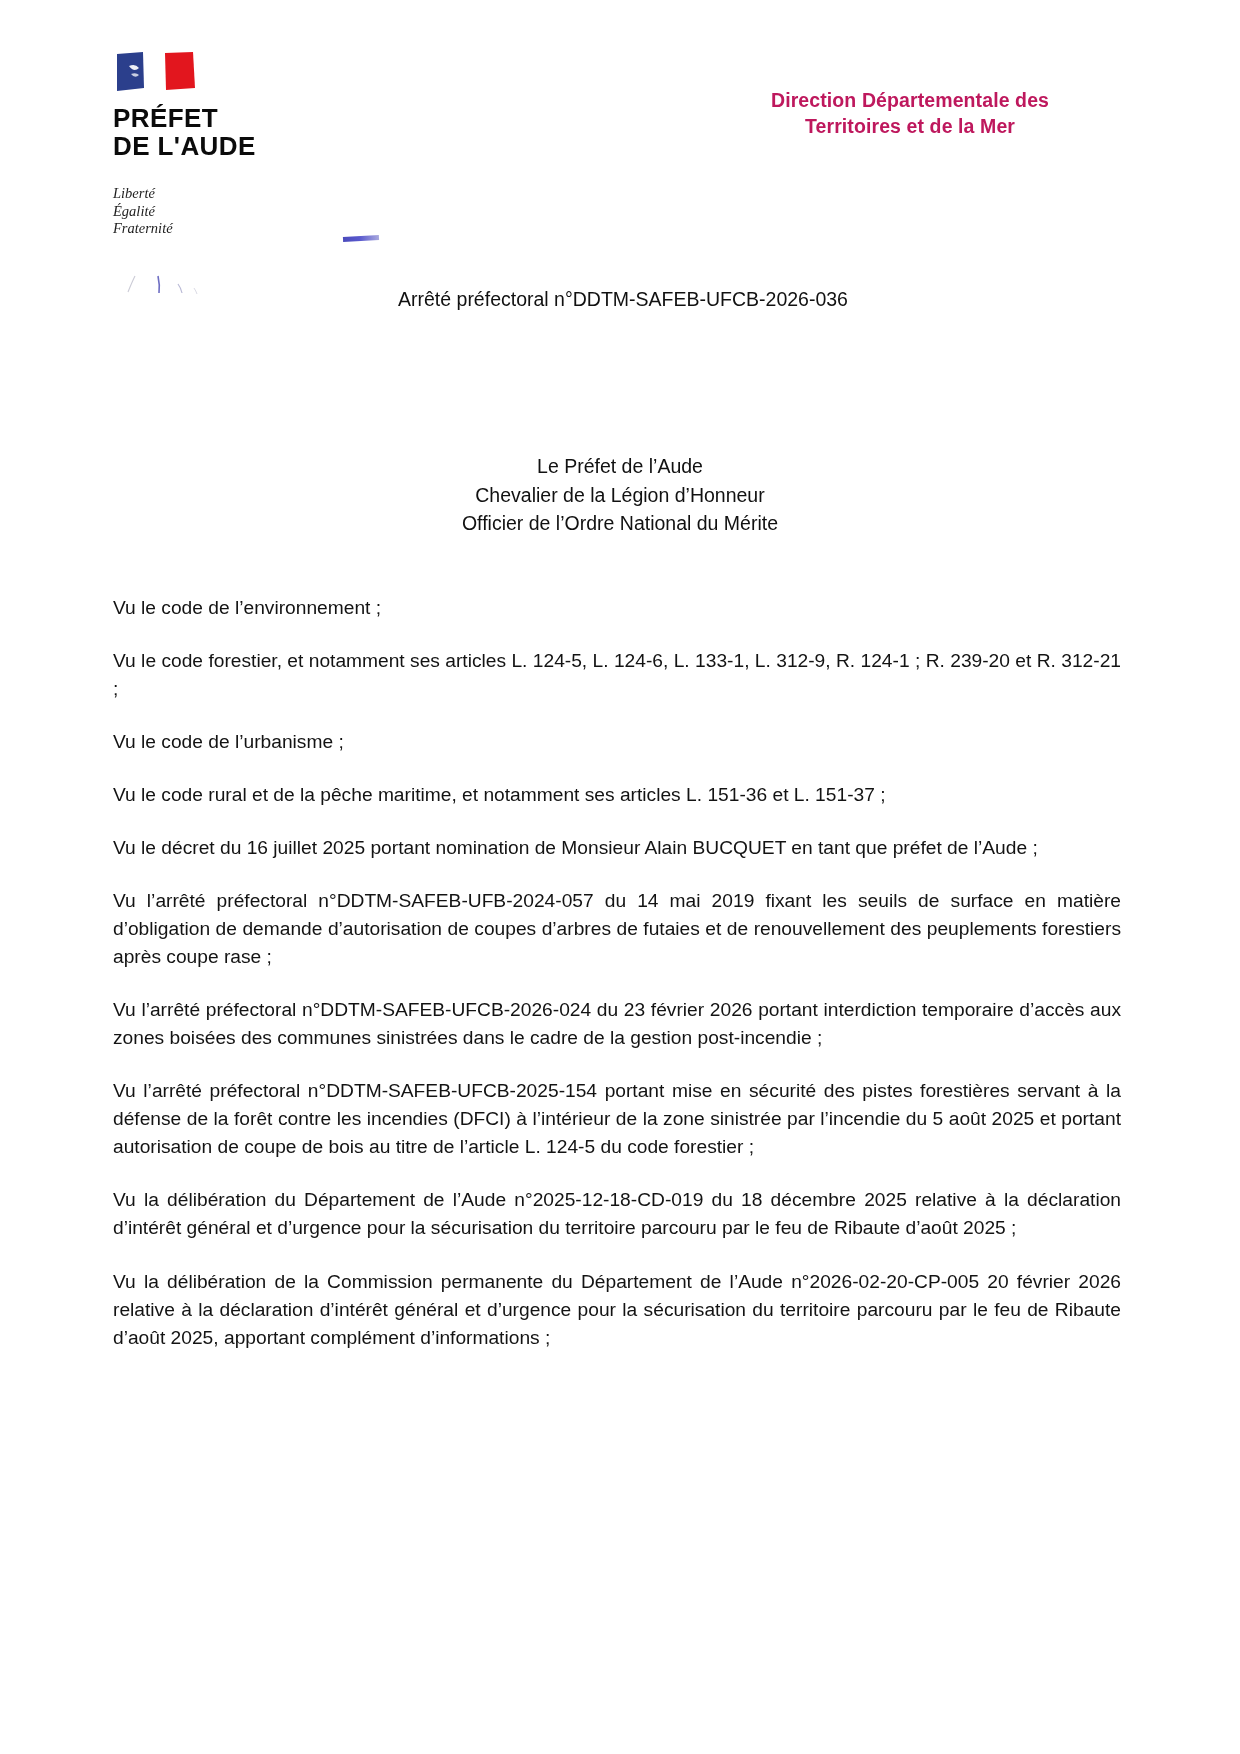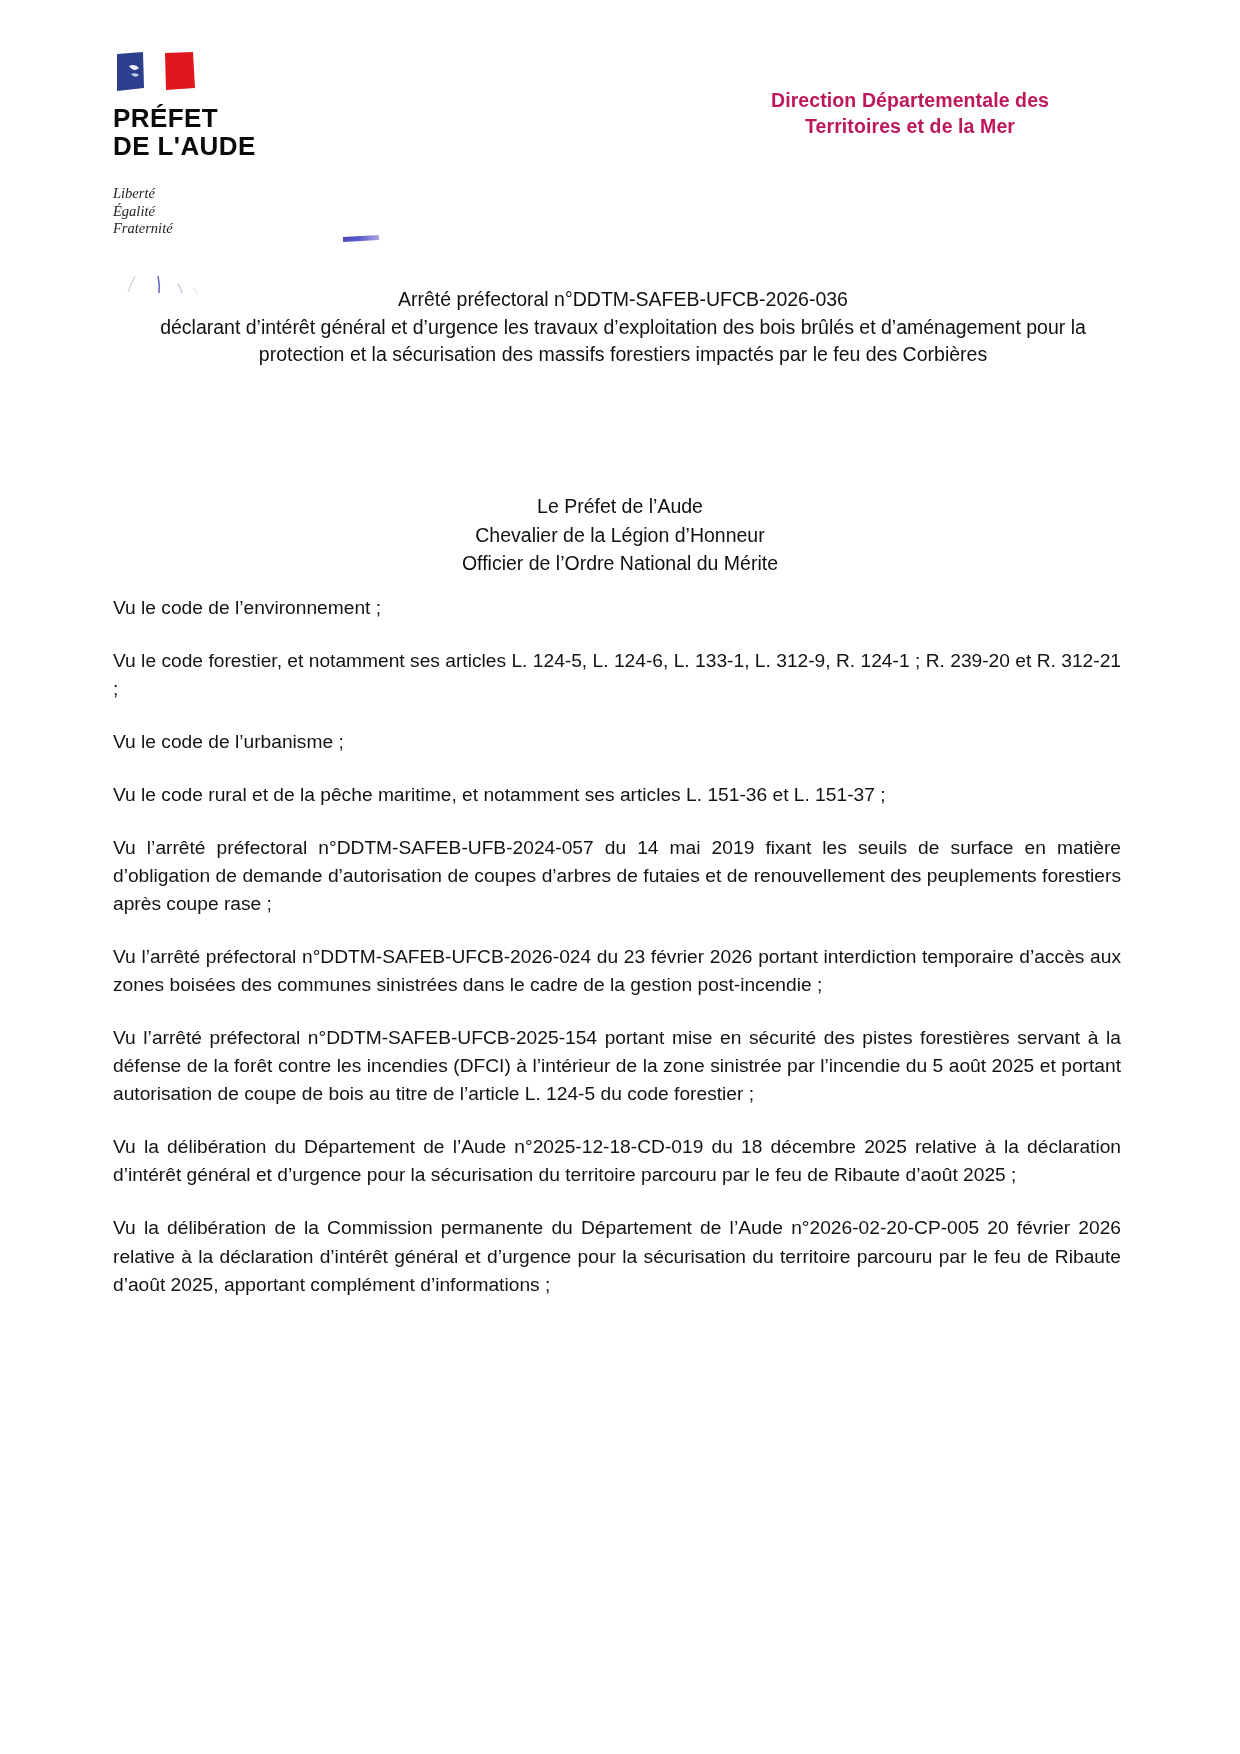--- a/index.html
+++ b/index.html
@@ -105,21 +105,21 @@
     left: 120px;
     top: 272px;
     width: 96px;
     height: 26px;
     pointer-events: none;
   }
 
   
   .signatory {
     position: absolute;
-    top: 492px;
+    top: 452px;
     left: 113px;
     width: 1014px;
     text-align: center;
     font-size: 19.5px;
     line-height: 1.47;
     color: #111111;
   }
   .signatory div { display: block; }
 
   
@@ -171,34 +171,34 @@
 
   <svg class="scan-mark" viewBox="0 0 96 26">
     <path d="M8,20 q4,-10 7,-16" stroke="#b9b9c8" stroke-width="1.1" fill="none" opacity=".75"></path>
     <path d="M38,4 q2,9 1,17" stroke="#4a4ab4" stroke-width="1.6" fill="none" opacity=".8"></path>
     <path d="M58,12 q3,4 4,9" stroke="#9c9cc4" stroke-width="1.2" fill="none" opacity=".7"></path>
     <path d="M74,16 q2,3 3,6" stroke="#c2c2d2" stroke-width="1" fill="none" opacity=".6"></path>
   </svg>
 
   <div class="title-block">
     <span class="title-line-1">Arrêté préfectoral n°DDTM-SAFEB-UFCB-2026-036</span>
-    <span class="title-rest">déclarant d’intérêt général et d’urgence les travaux d’exploitation des bois brûlés et d’aménagement pour la protection et la sécurisation des massifs forestiers impactés par le feu des Corbières</span>
   </div>
 
   <div class="signatory">
     <div>Le Préfet de l’Aude</div>
     <div>Chevalier de la Légion d’Honneur</div>
     <div>Officier de l’Ordre National du Mérite</div>
   </div>
 
   <div class="body-text">
     <p class="para">Vu le code de l’environnement ;</p>
     <p class="para">Vu le code forestier, et notamment ses articles L. 124-5, L. 124-6, L. 133-1, L. 312-9, R. 124-1 ; R. 239-20 et R. 312-21 ;</p>
     <p class="para">Vu le code de l’urbanisme ;</p>
     <p class="para">Vu le code rural et de la pêche maritime, et notamment ses articles L. 151-36 et L. 151-37 ;</p>
+    <p class="para">Vu le décret du 16 juillet 2025 portant nomination de Monsieur Alain BUCQUET en tant que préfet de l’Aude ;</p>
     <p class="para">Vu l’arrêté préfectoral n°DDTM-SAFEB-UFB-2024-057 du 14 mai 2019 fixant les seuils de surface en matière d’obligation de demande d’autorisation de coupes d’arbres de futaies et de renouvellement des peuplements forestiers après coupe rase ;</p>
     <p class="para">Vu l’arrêté préfectoral n°DDTM-SAFEB-UFCB-2026-024 du 23 février 2026 portant interdiction temporaire d’accès aux zones boisées des communes sinistrées dans le cadre de la gestion post-incendie ;</p>
     <p class="para">Vu l’arrêté préfectoral n°DDTM-SAFEB-UFCB-2025-154 portant mise en sécurité des pistes forestières servant à la défense de la forêt contre les incendies (DFCI) à l’intérieur de la zone sinistrée par l’incendie du 5 août 2025 et portant autorisation de coupe de bois au titre de l’article L. 124-5 du code forestier ;</p>
     <p class="para">Vu la délibération du Département de l’Aude n°2025-12-18-CD-019 du 18 décembre 2025 relative à la déclaration d’intérêt général et d’urgence pour la sécurisation du territoire parcouru par le feu de Ribaute d’août 2025 ;</p>
     <p class="para">Vu la délibération de la Commission permanente du Département de l’Aude n°2026-02-20-CP-005 20 février 2026 relative à la déclaration d’intérêt général et d’urgence pour la sécurisation du territoire parcouru par le feu de Ribaute d’août 2025, apportant complément d’informations ;</p>
   </div>
 
 </div>
 
 </body></html>

